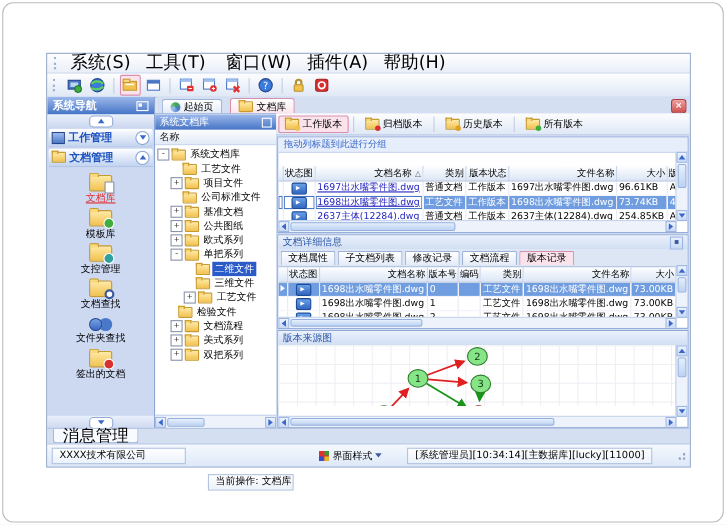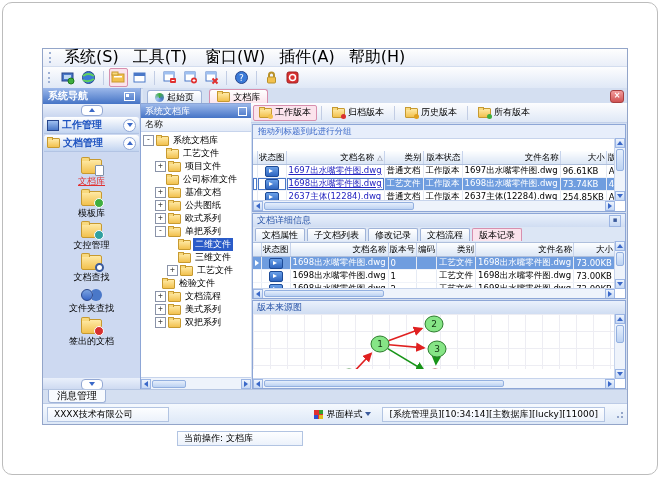--- a/index.html
+++ b/index.html
@@ -20,23 +20,23 @@
   .toolbar{height:21px;background:linear-gradient(#fdfdfe,#dfe8f6);border-bottom:1px solid #c2d0ea;
            display:flex;align-items:center;padding:0 2px;gap:2px;}
   .tbi{width:17px;height:17px;display:inline-flex;align-items:center;justify-content:center;border:1px solid transparent;border-radius:2px;}
   .tbi.hl{background:#fbe3ec;border:1px solid #d78fae;}
   .tsep{width:1px;height:14px;background:#c2cde4;margin:0 3px;}
 
   
   .main{position:absolute;top:39px;left:0;right:0;bottom:34px;}
   .bottomstrip{position:absolute;bottom:20px;left:0;right:0;height:14px;background:#d4dff1;border-top:1px solid #b6c6e2;}
   .btab{display:inline-block;margin-left:5px;height:12px;line-height:12px;padding:0 8px;background:#f7fafe;
-        border:1px solid #9fb3d8;border-top:none;border-radius:0 0 3px 3px;font-size:10px;}
+        border:1px solid #9fb3d8;border-top:none;border-radius:0 0 3px 3px;font-size:15px;}
   .statusbar{position:absolute;bottom:0;left:0;right:0;height:20px;background:linear-gradient(#f5f9fe,#dde8f7);
-             border-top:1px solid #bccbe6;display:flex;align-items:center;padding:0 4px;gap:8px;font-size:9px;}
+             border-top:1px solid #bccbe6;display:flex;align-items:center;padding:0 4px;gap:20px;font-size:9px;}
   .sbcell{border:1px solid #b2c4e2;background:linear-gradient(#fdfeff,#ecf2fb);height:13px;line-height:13px;padding:0 6px;white-space:nowrap;overflow:hidden;}
   .stylebtn{display:inline-flex;align-items:center;gap:3px;height:13px;padding:0 3px;white-space:nowrap;}
   .palette{width:9px;height:9px;display:inline-block;position:relative;background:#e03030;}
   .palette::before{content:'';position:absolute;left:5px;top:0;width:4px;height:4px;background:#30a030;}
   .palette::after{content:'';position:absolute;left:0;top:5px;width:4px;height:4px;background:#3050d0;box-shadow:5px 0 0 #e0c020;}
   .dd{width:0;height:0;border-left:3px solid transparent;border-right:3px solid transparent;border-top:4px solid #3a5a9c;}
   .gripdots{width:8px;height:8px;margin-left:2px;background:
      radial-gradient(circle at 7px 7px,#93a5c9 1px,transparent 1.4px),
      radial-gradient(circle at 7px 3px,#93a5c9 1px,transparent 1.4px),
      radial-gradient(circle at 3px 7px,#93a5c9 1px,transparent 1.4px);}

